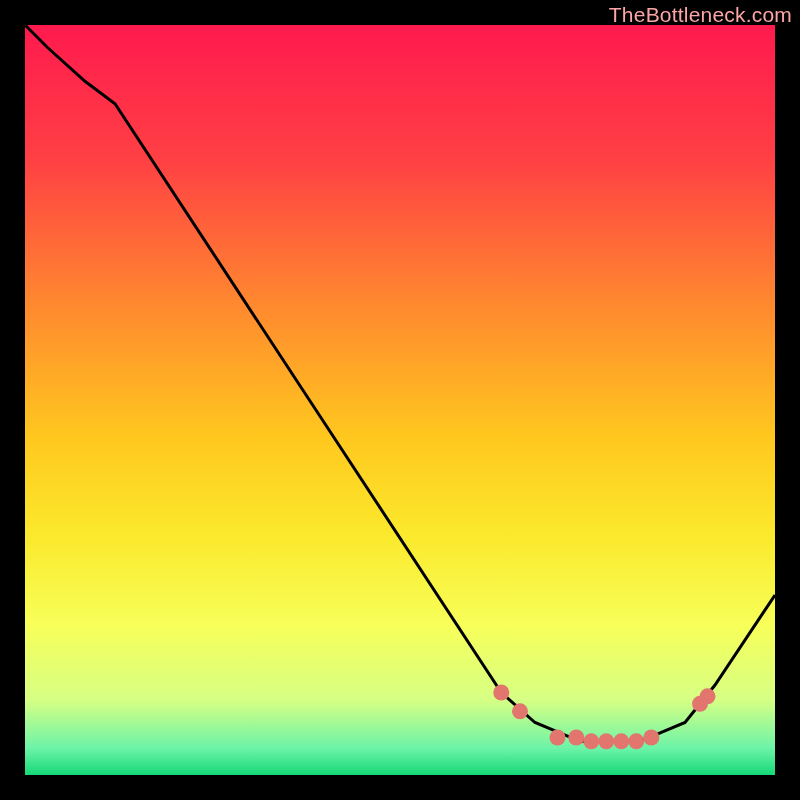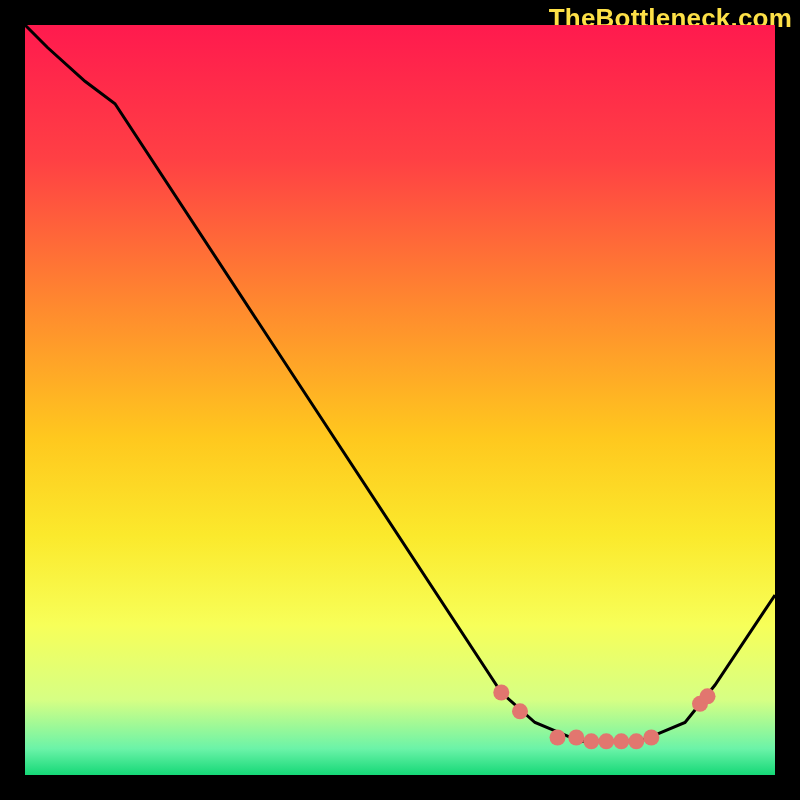--- a/index.html
+++ b/index.html
@@ -27,23 +27,23 @@
   }
   .plot svg {
     display: block;
     width: 750px;
     height: 750px;
   }
   .watermark {
     position: absolute;
     top: 3px;
     right: 8px;
-    color: #fde047;
-    font-size: 26px;
-    font-weight: 700;
+    color: #fca5a5;
+    font-size: 21px;
+    font-weight: 400;
     letter-spacing: 0.2px;
     user-select: none;
   }
 </style>
 </head>
 <body>
 
 <div class="stage">
   <div class="watermark">TheBottleneck.com</div>
 

